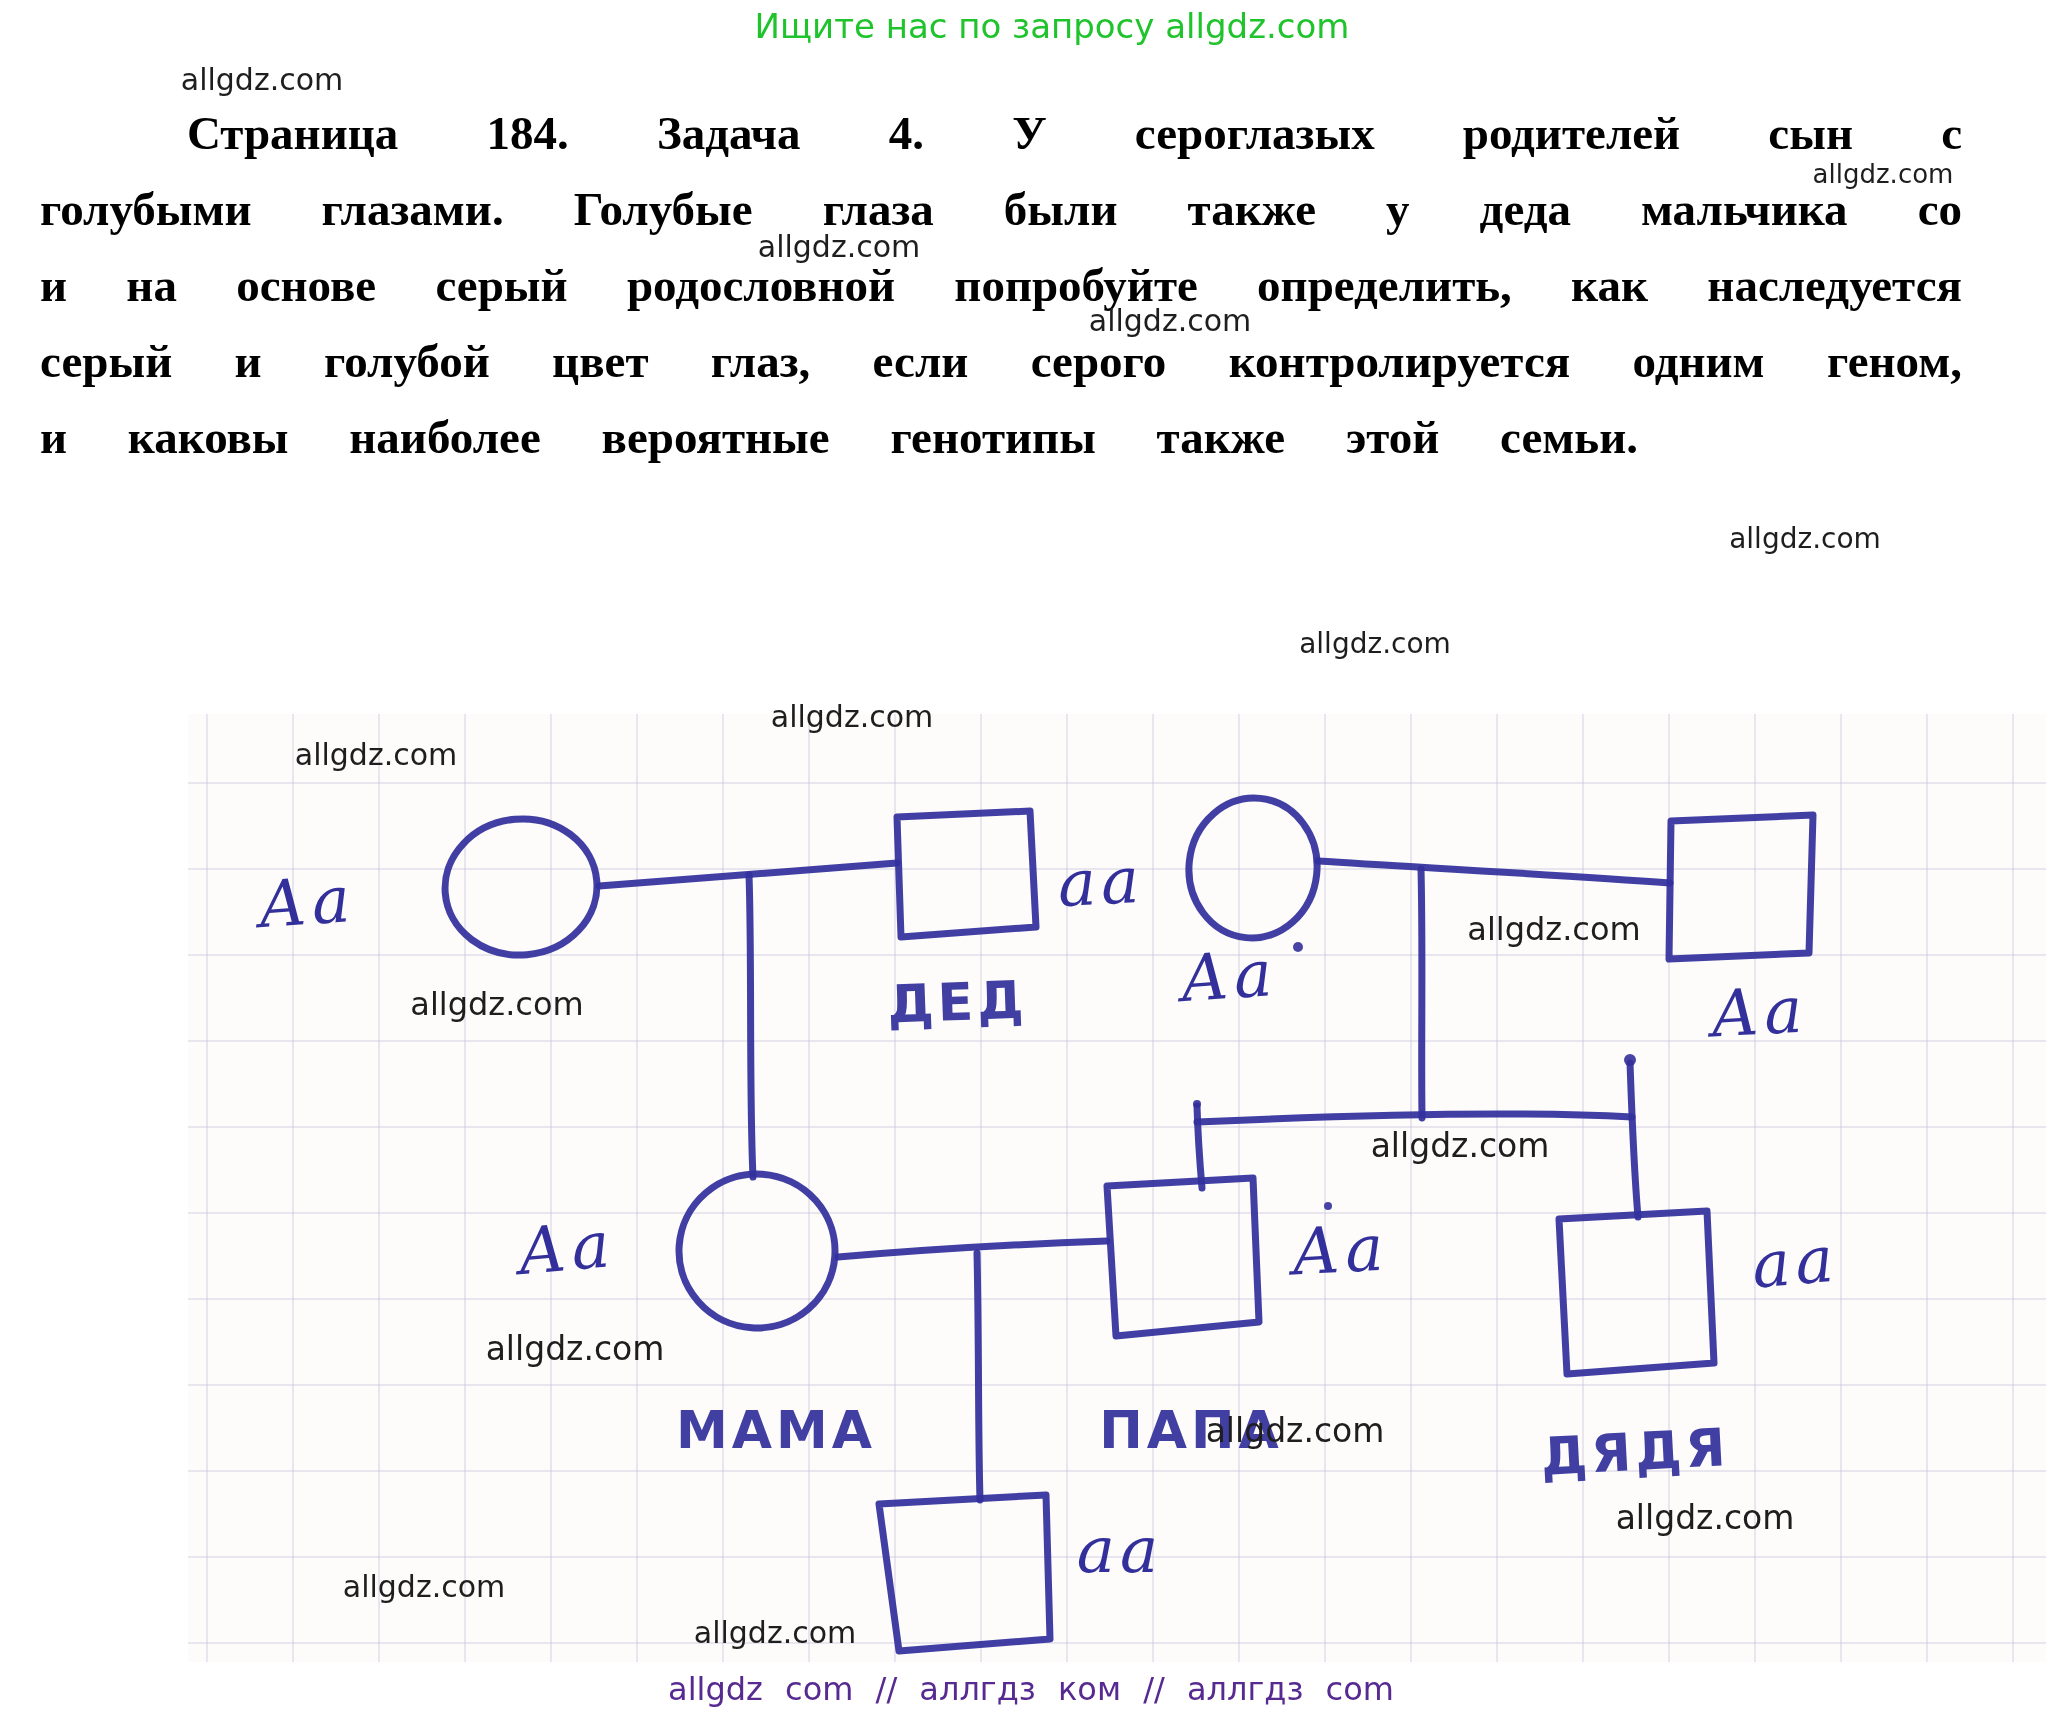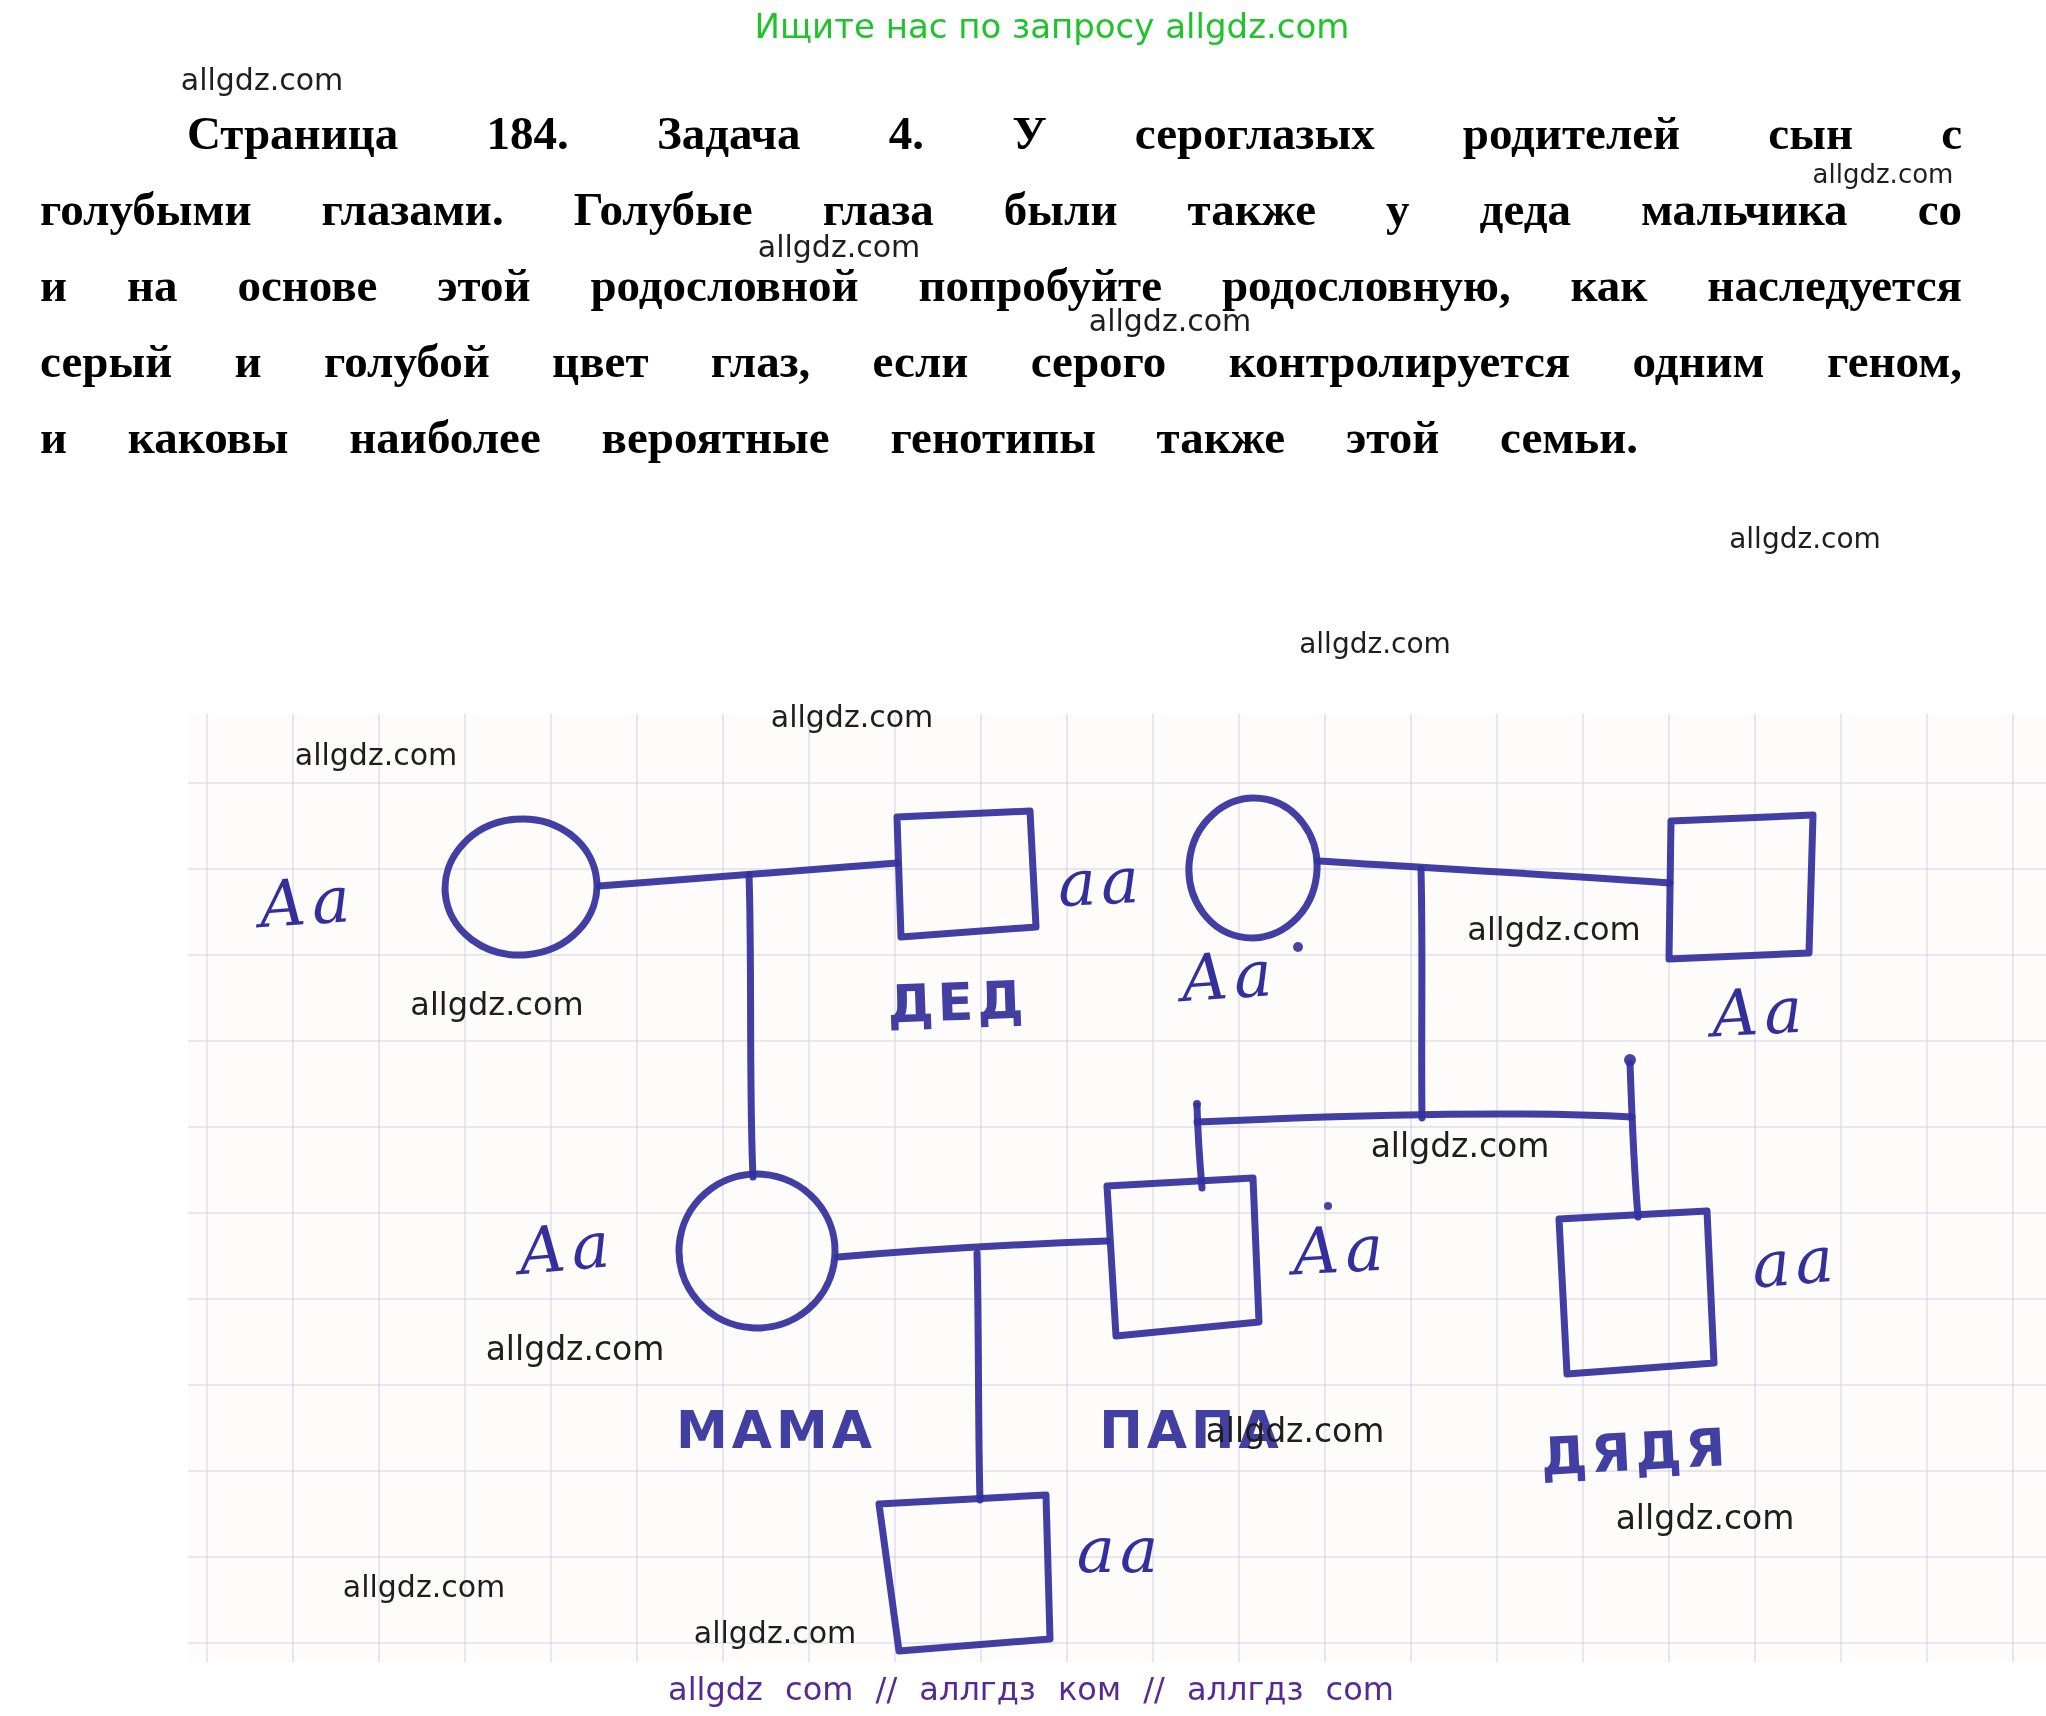--- a/index.html
+++ b/index.html
@@ -56,21 +56,21 @@
 </head>
 <body style="--ink: #33309c; --promo: #1fc42c; --footer: #562a90;">
 
 <div class="page">
 
   <div class="promo">Ищите нас по запросу allgdz.com</div>
 
   <div class="para">
     <div class="pl first">Страница 184. Задача 4. У сероглазых родителей сын с</div>
     <div class="pl">голубыми глазами. Голубые глаза были также у деда мальчика со</div>
-    <div class="pl">и на основе этой родословной попробуйте родословную, как наследуется</div>
+    <div class="pl">и на основе серый родословной попробуйте определить, как наследуется</div>
     <div class="pl">серый и голубой цвет глаз, если серого контролируется одним геном,</div>
     <div class="pl last">и каковы наиболее вероятные генотипы также этой семьи.</div>
   </div>
 
 
   <div class="paper"></div>
 
   <svg class="ped" width="2046" height="1716" viewBox="0 0 2046 1716">
 
     <ellipse class="stroke" cx="521" cy="887" rx="76" ry="68" transform="rotate(-5 521 887)"></ellipse>

